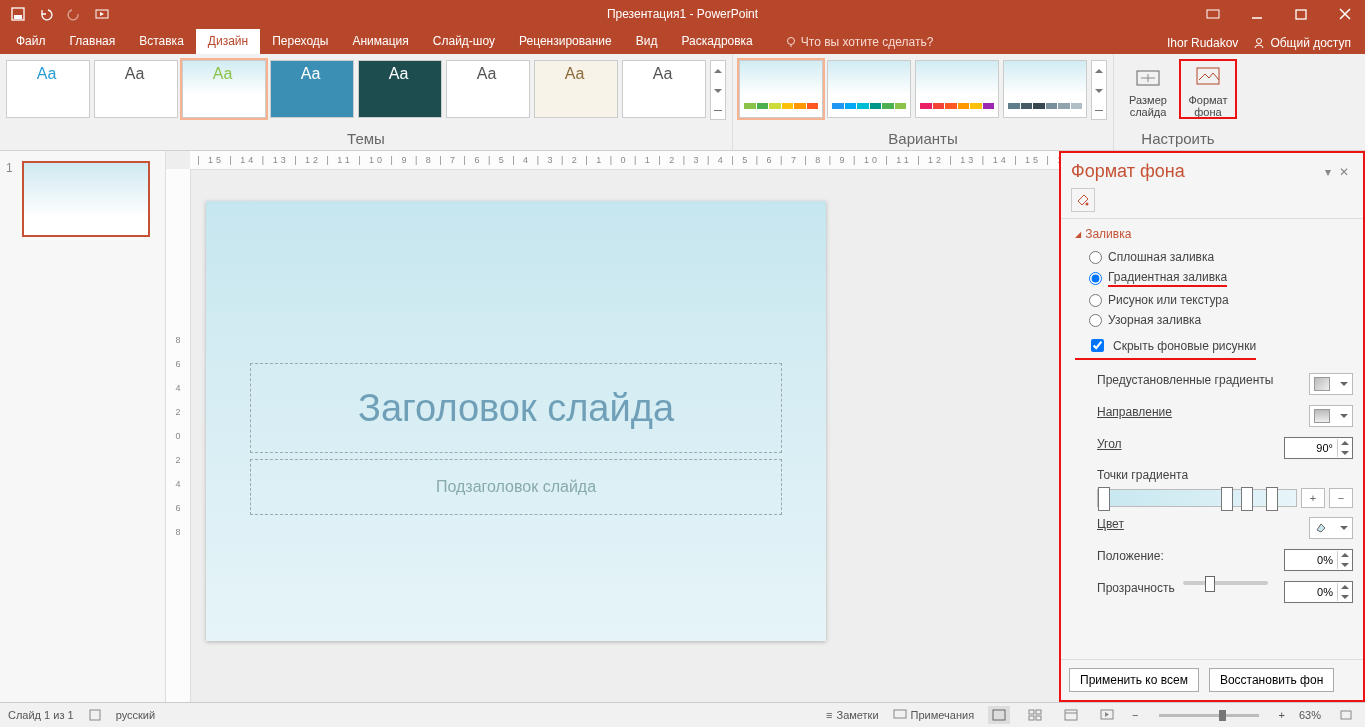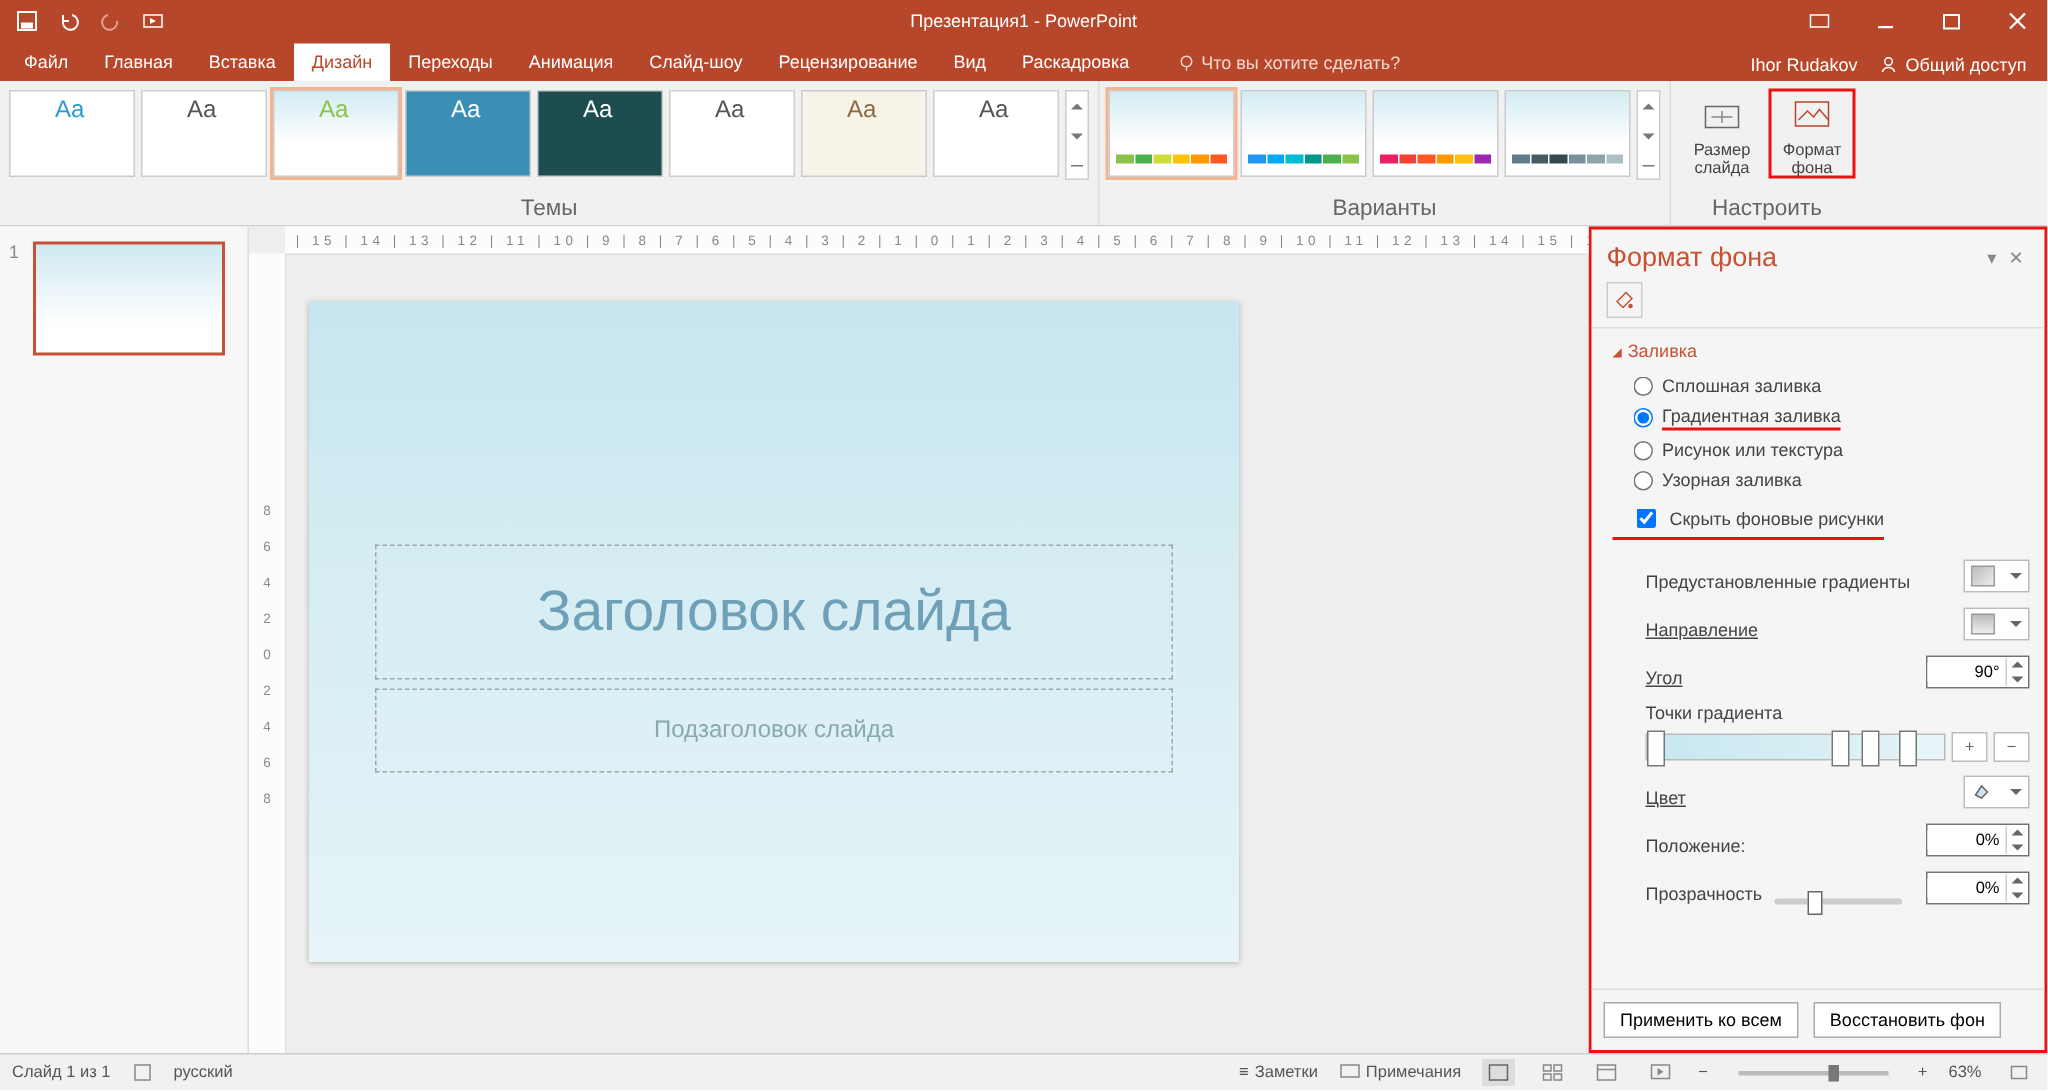--- a/index.html
+++ b/index.html
@@ -62,21 +62,21 @@
   .pane-icon{padding:2px 10px 6px;}
   .pane-icon .bucket{width:22px;height:22px;border:1px solid #ccc;display:inline-flex;align-items:center;justify-content:center;color:#C55235;}
   .pane-scroll{flex:1;overflow:auto;border-top:1px solid #ddd;padding:8px 8px 8px 14px;position:relative;}
   .section-head{color:#C55235;font-size:12px;cursor:pointer;display:flex;align-items:center;gap:4px;margin-bottom:6px;}
   .section-head::before{content:"◢";font-size:8px;transform:rotate(0deg);}
   .radio-row{display:flex;align-items:center;gap:6px;padding:3px 0 3px 14px;cursor:pointer;}
   .radio-row input{margin:0;}
   .radio-row.hl label{border-bottom:2px solid #e11;padding-bottom:1px;}
   .chk-row{display:flex;align-items:center;gap:6px;padding:6px 0 3px 12px;cursor:pointer;}
   .chk-row.hl{border-bottom:2px solid #e11;display:inline-flex;}
-  .field{display:flex;align-items:flex-end;justify-content:space-between;padding:5px 2px 5px 22px;}
+  .field{display:flex;align-items:flex-start;justify-content:space-between;padding:5px 2px 5px 22px;}
   .field label{color:#444;}
   .field label u{text-decoration:underline;}
   .combo{height:20px;border:1px solid #bbb;background:#fff;display:inline-flex;align-items:center;padding:0 4px;font-size:11px;min-width:24px;cursor:pointer;}
   .combo .dd{margin-left:auto;border:4px solid transparent;border-top-color:#666;margin-top:3px;}
   .combo.wide{width:130px;}
   .combo.swatch{width:34px;justify-content:center;}
   .gslider{margin:4px 2px 4px 22px;}
   .gslider .track{height:16px;border:1px solid #bbb;background:linear-gradient(90deg,#c8e7f0,#d6eef4 55%,#e8f5f9);position:relative;}
   .gslider .stop{position:absolute;top:-3px;width:10px;height:22px;background:#fff;border:1px solid #777;cursor:pointer;}
   .gslider-row{display:flex;align-items:center;gap:4px;}

